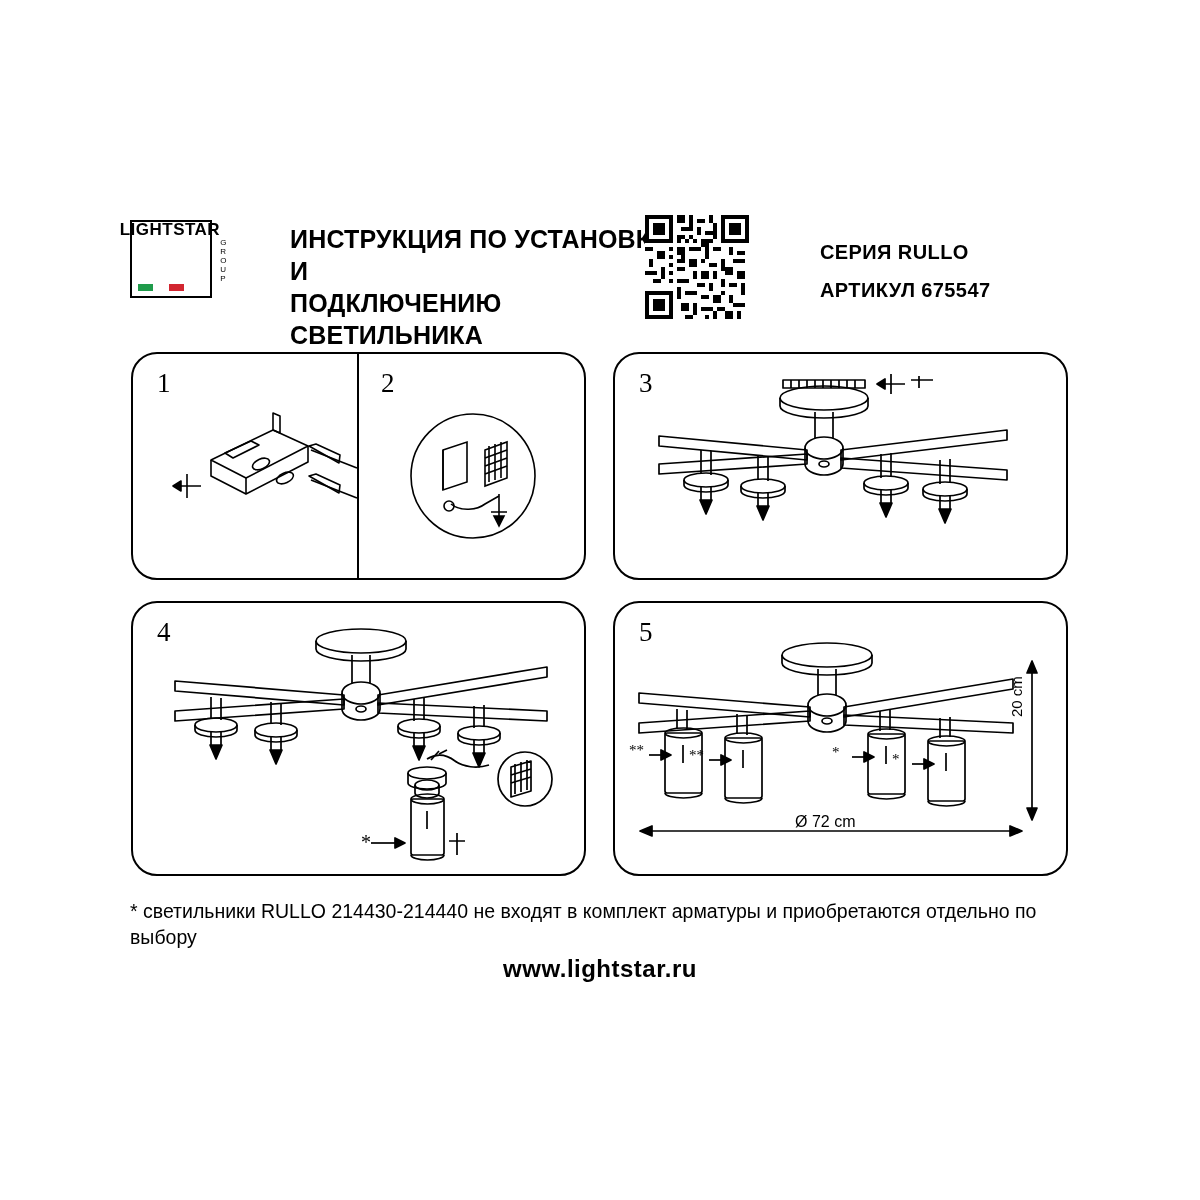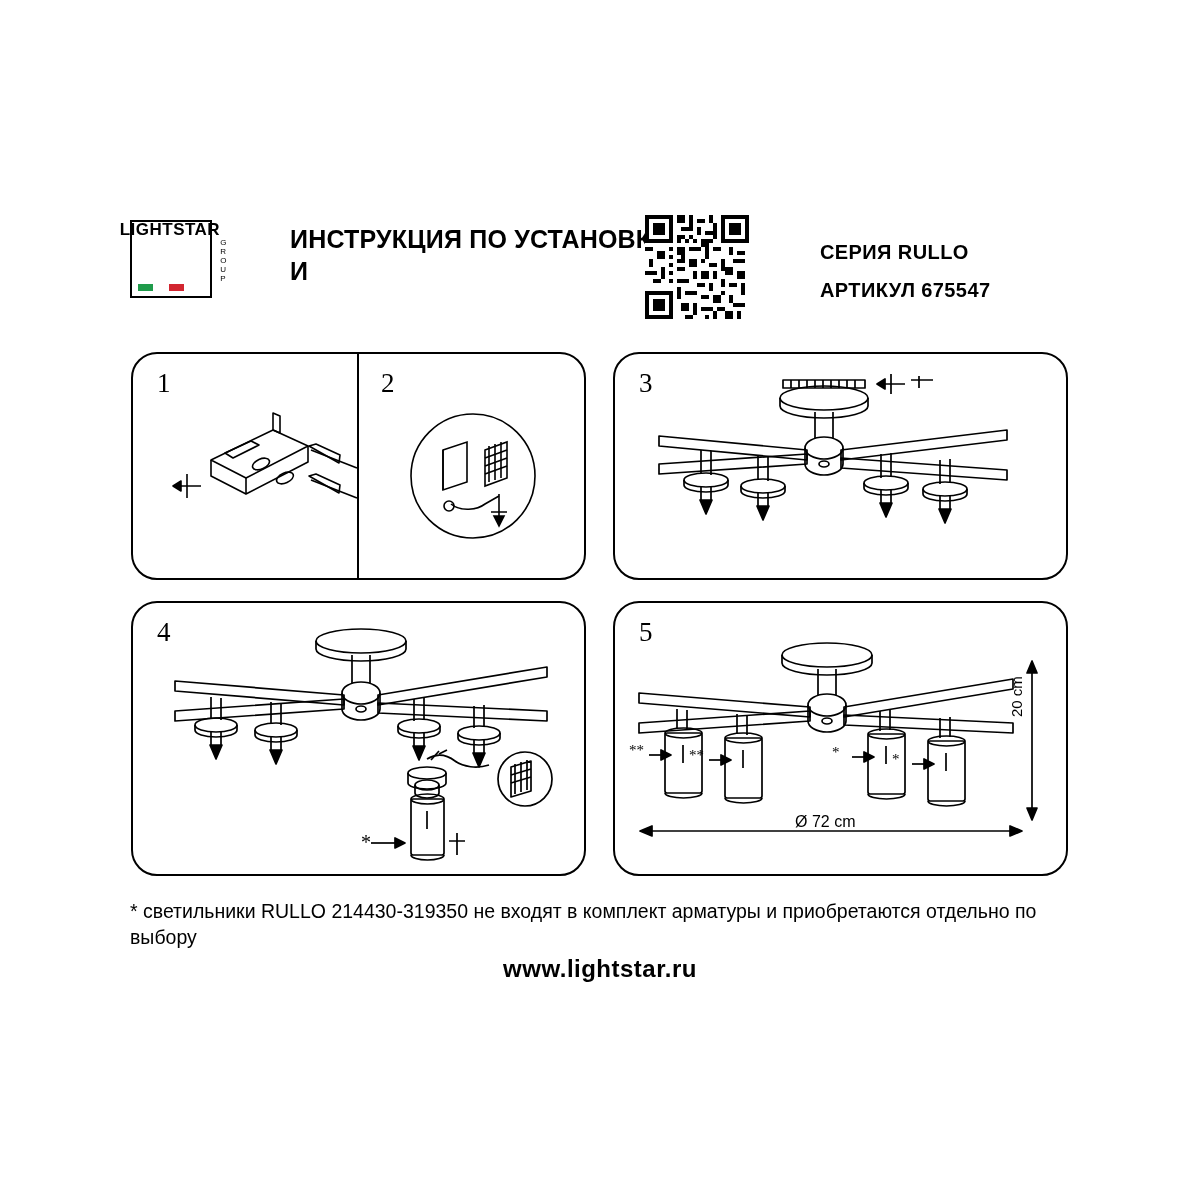--- a/index.html
+++ b/index.html
@@ -160,20 +160,21 @@
       <div class="logo-group">G R O U P</div>
       <div class="logo-flag">
         <span class="flag-g"></span>
           <span class="flag-w"></span>
           <span class="flag-r"></span>
       </div>
     </div>
 
     <div class="title">
       <div>ИНСТРУКЦИЯ ПО УСТАНОВКЕ И</div>
+      <div>ПОДКЛЮЧЕНИЮ СВЕТИЛЬНИКА</div>
     </div>
 
     <div class="qr">
       <svg width="104" height="104" viewBox="0 0 26 26" shape-rendering="crispEdges">
         <rect x="0" y="0" width="26" height="26" fill="#fff"></rect>
         <g fill="#000">
 
           <rect x="0" y="0" width="7" height="1"></rect>
             <rect x="0" y="6" width="7" height="1"></rect>
           <rect x="0" y="0" width="1" height="7"></rect>
@@ -514,16 +515,16 @@
       </g>
       <text x="14" y="152" font-size="15" font-family="Liberation Serif, serif">**</text>
       <text x="74" y="157" font-size="15" font-family="Liberation Serif, serif">**</text>
       <text x="217" y="154" font-size="15" font-family="Liberation Serif, serif">*</text>
       <text x="277" y="161" font-size="15" font-family="Liberation Serif, serif">*</text>
     </svg>
     <div style="position:absolute; left:393px; top:114px; font-size:15px; transform:rotate(-90deg); transform-origin:left top;">20 cm</div>
     <div style="position:absolute; left:180px; top:210px; font-size:16px;">Ø 72 cm</div>
   </div>
 
-  <div class="footnote">* светильники RULLO 214430-319350 не входят в комплект арматуры и приобретаются отдельно по выбору</div>
+  <div class="footnote">* светильники RULLO 214430-214440 не входят в комплект арматуры и приобретаются отдельно по выбору</div>
   <div class="weburl">www.lightstar.ru</div>
 
 </div>
 
 </body></html>

